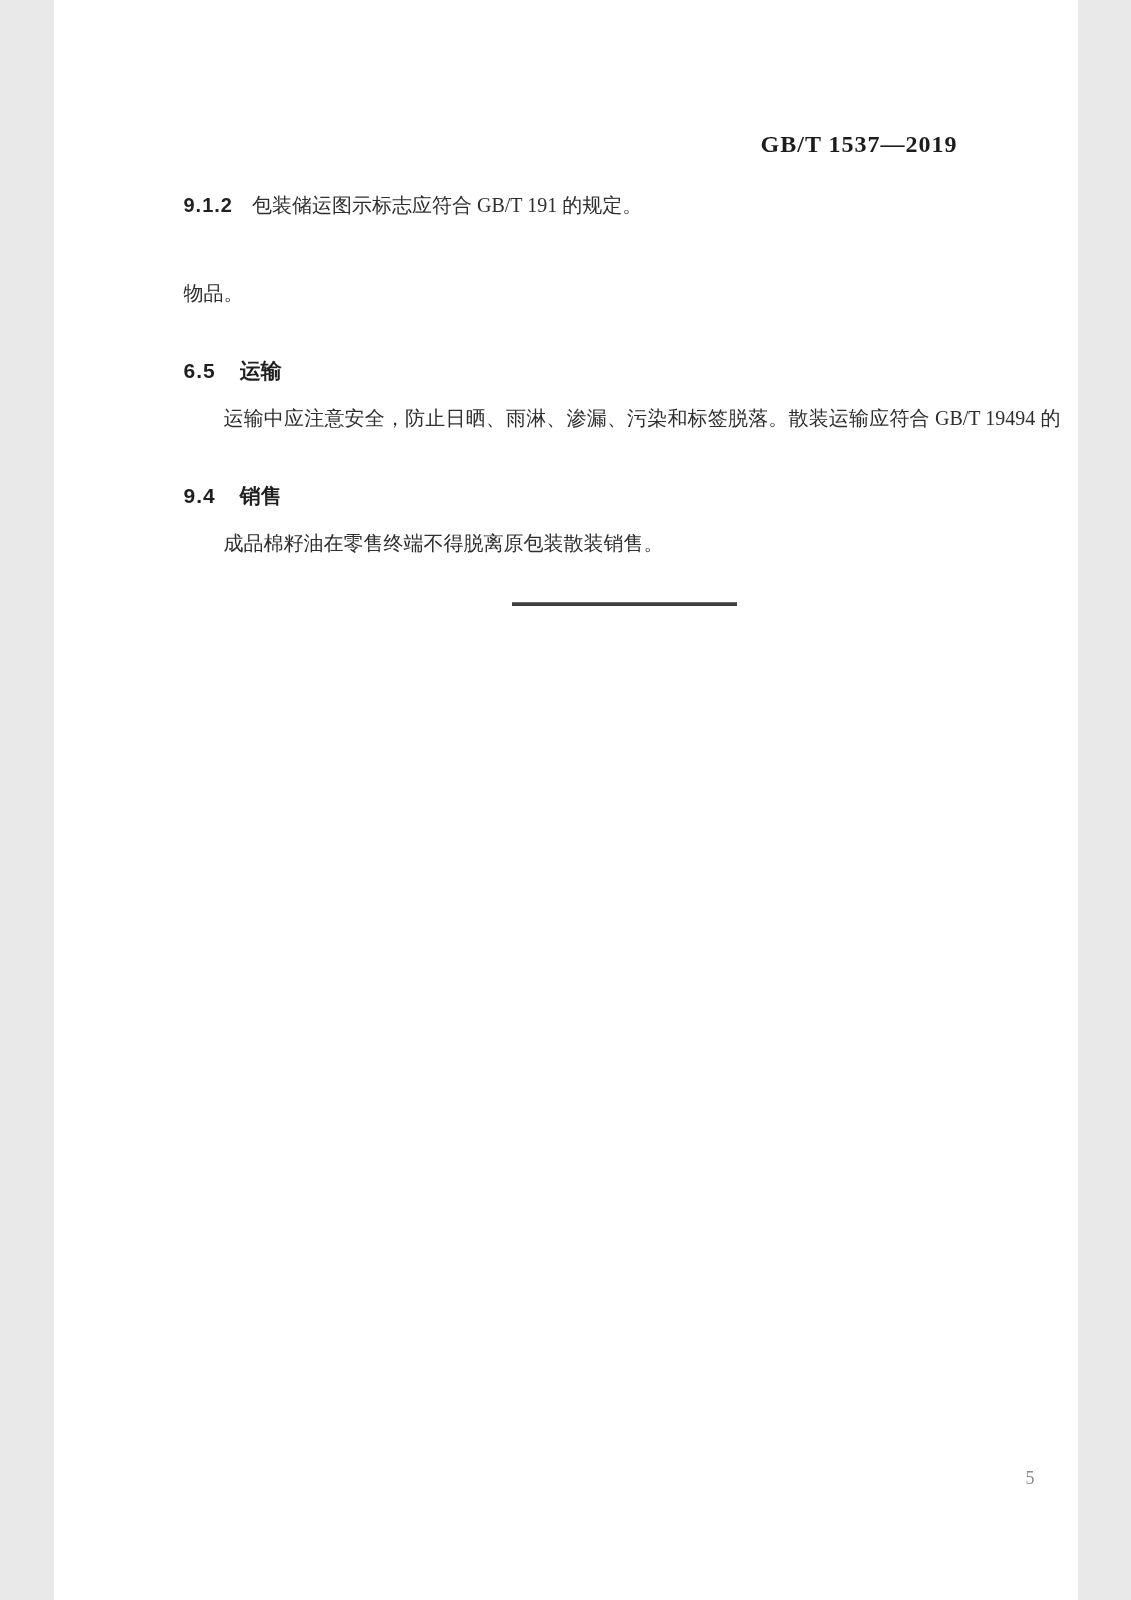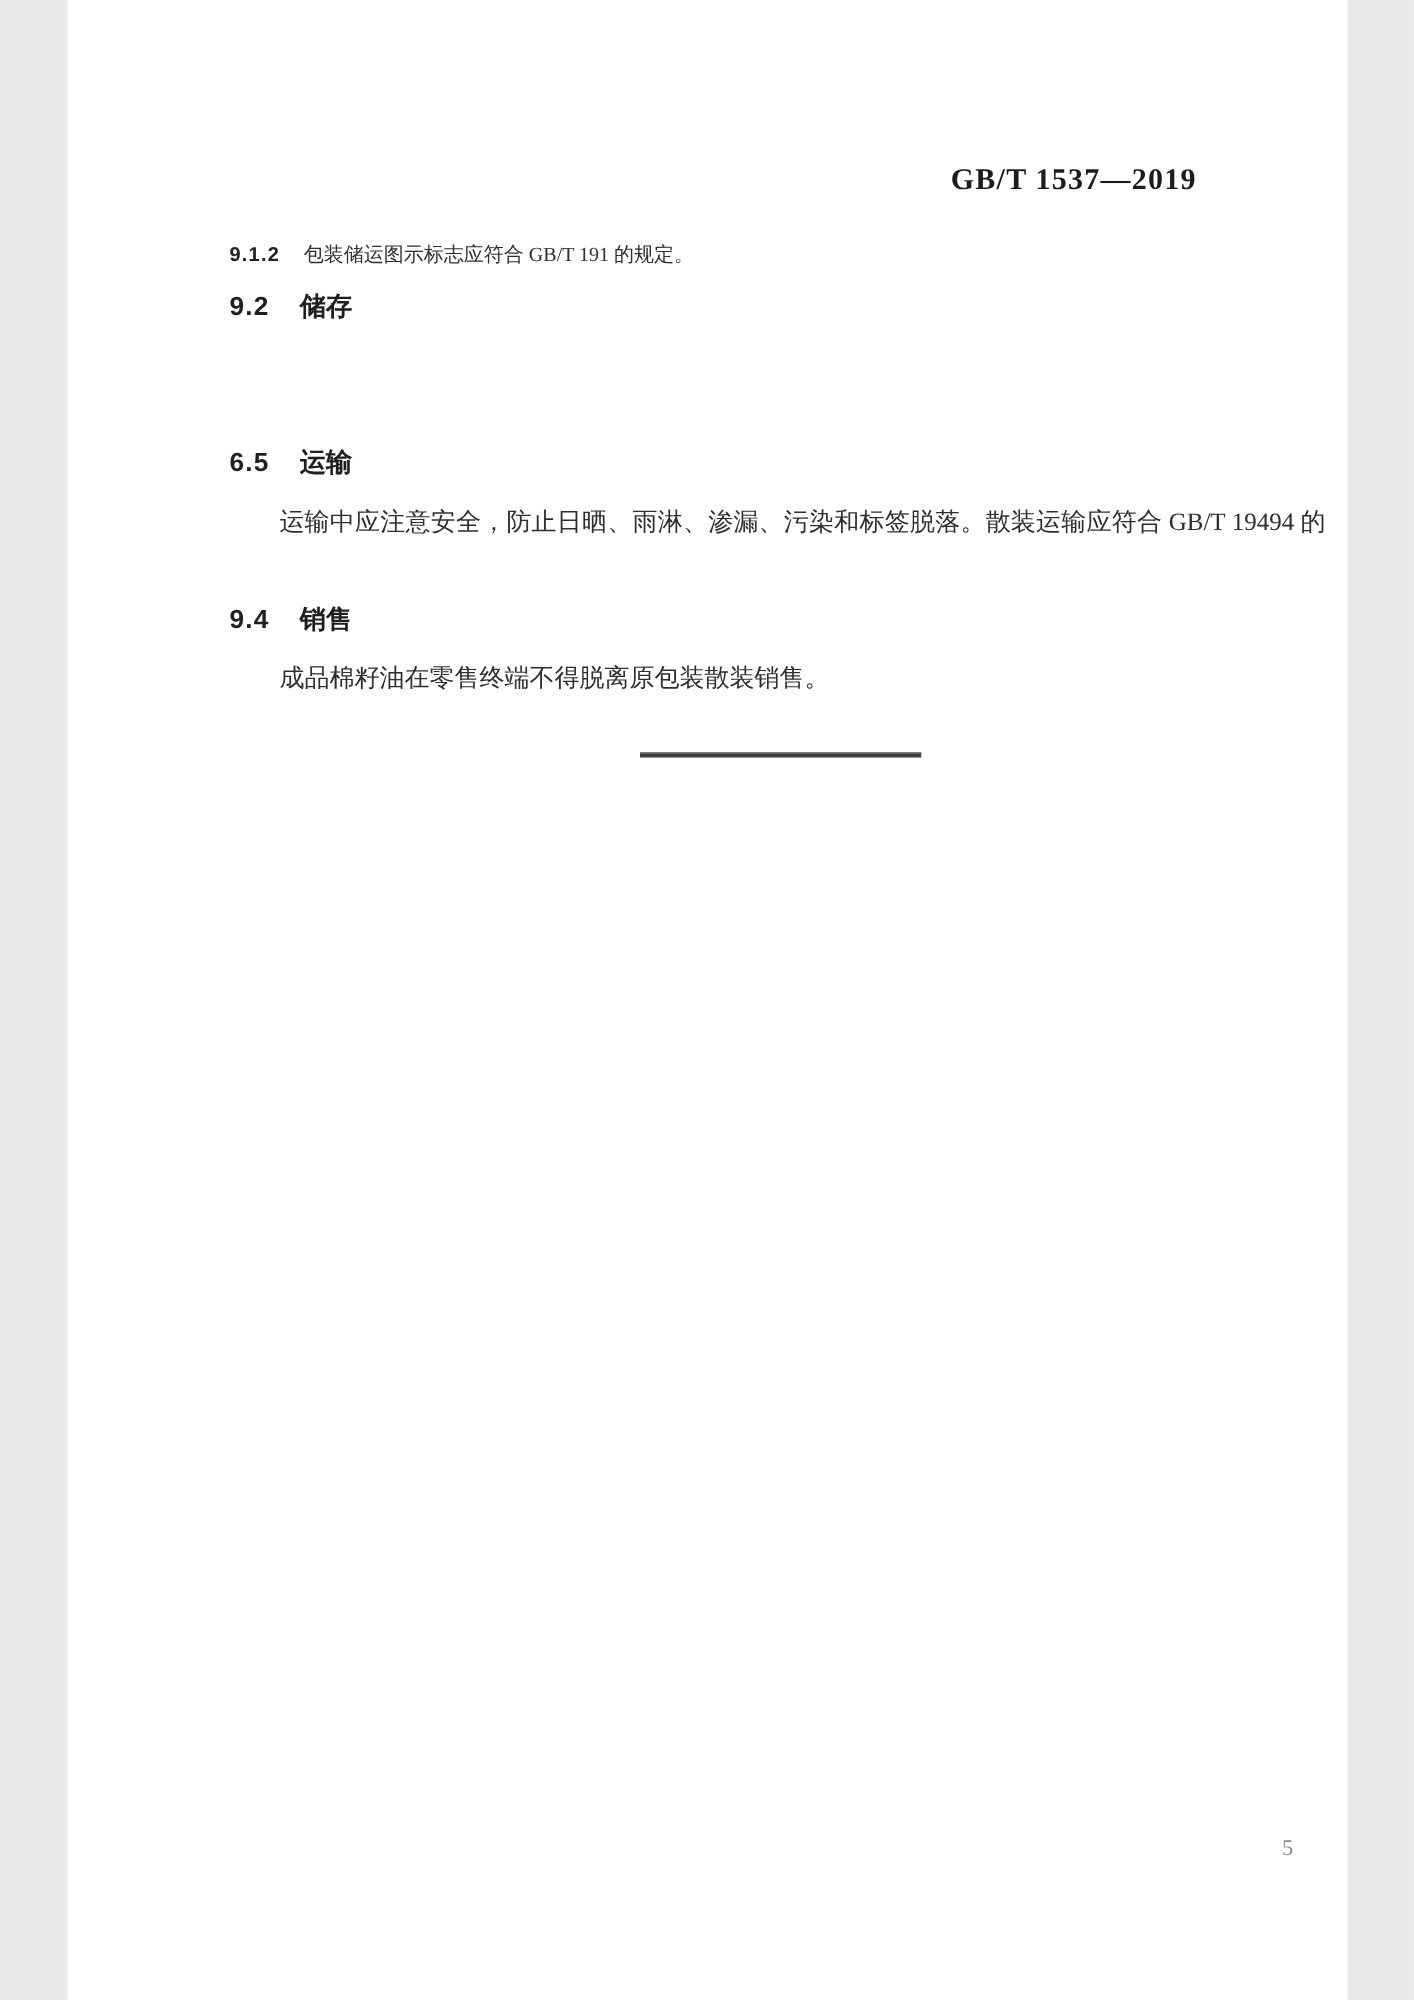--- a/index.html
+++ b/index.html
@@ -29,21 +29,21 @@
     color: #1c1c1c;
     white-space: nowrap;
   }
   
   .block {
     position: absolute;
     left: 130px;
     width: 877px;
   }
   .clause-line {
-    font-size: 16px;
+    font-size: 20px;
     line-height: 30px;
     color: #2e2e2e;
     white-space: nowrap;
   }
   .clause-num {
     font-family: "Liberation Sans", "DejaVu Sans", sans-serif;
     font-weight: bold;
     color: #222;
     margin-right: 19px;
     letter-spacing: 1px;
@@ -102,25 +102,23 @@
 <body>
 
 <div class="page">
 
   <div class="doc-code">GB/T 1537—2019</div>
 
   <div class="block clause-line" style="top:190px">
     <span class="clause-num">9.1.2</span><span>包装储运图示标志应符合 GB/T 191 的规定。</span>
   </div>
 
-  <div class="block heading" style="top:232px">
-    <span class="num">9.2</span><span>储存</span>
-  </div>
 
   <div class="block para" style="top:277px">
+    <span class="line2">物品。</span>
   </div>
 
   <div class="block heading" style="top:357px">
     <span class="num">6.5</span><span>运输</span>
   </div>
 
   <div class="block para" style="top:402px">
     <span class="line1">运输中应注意安全，防止日晒、雨淋、渗漏、污染和标签脱落。散装运输应符合 GB/T 19494 的</span>
   </div>
 

